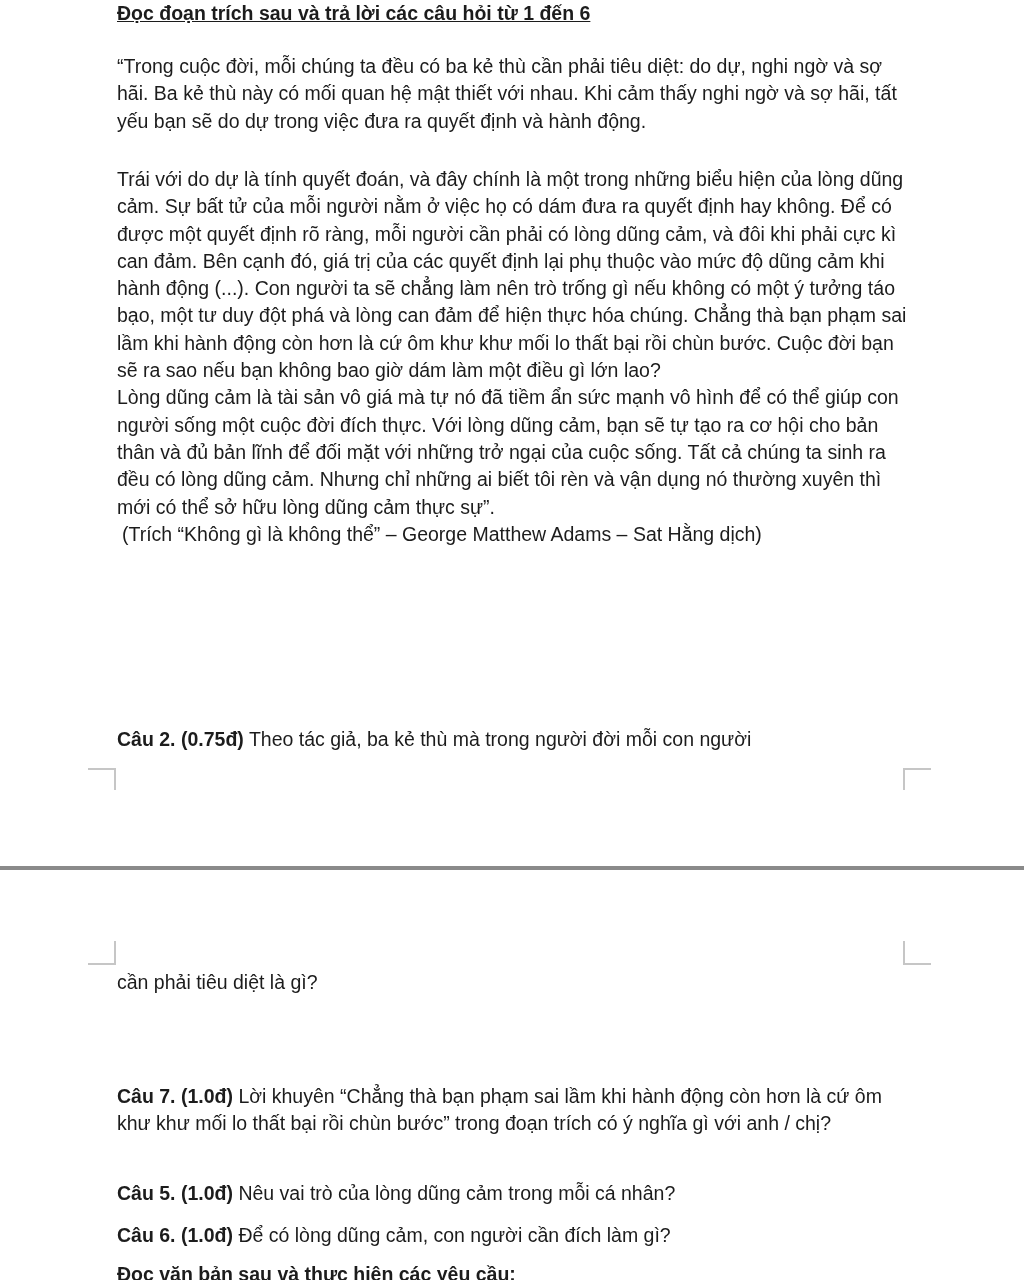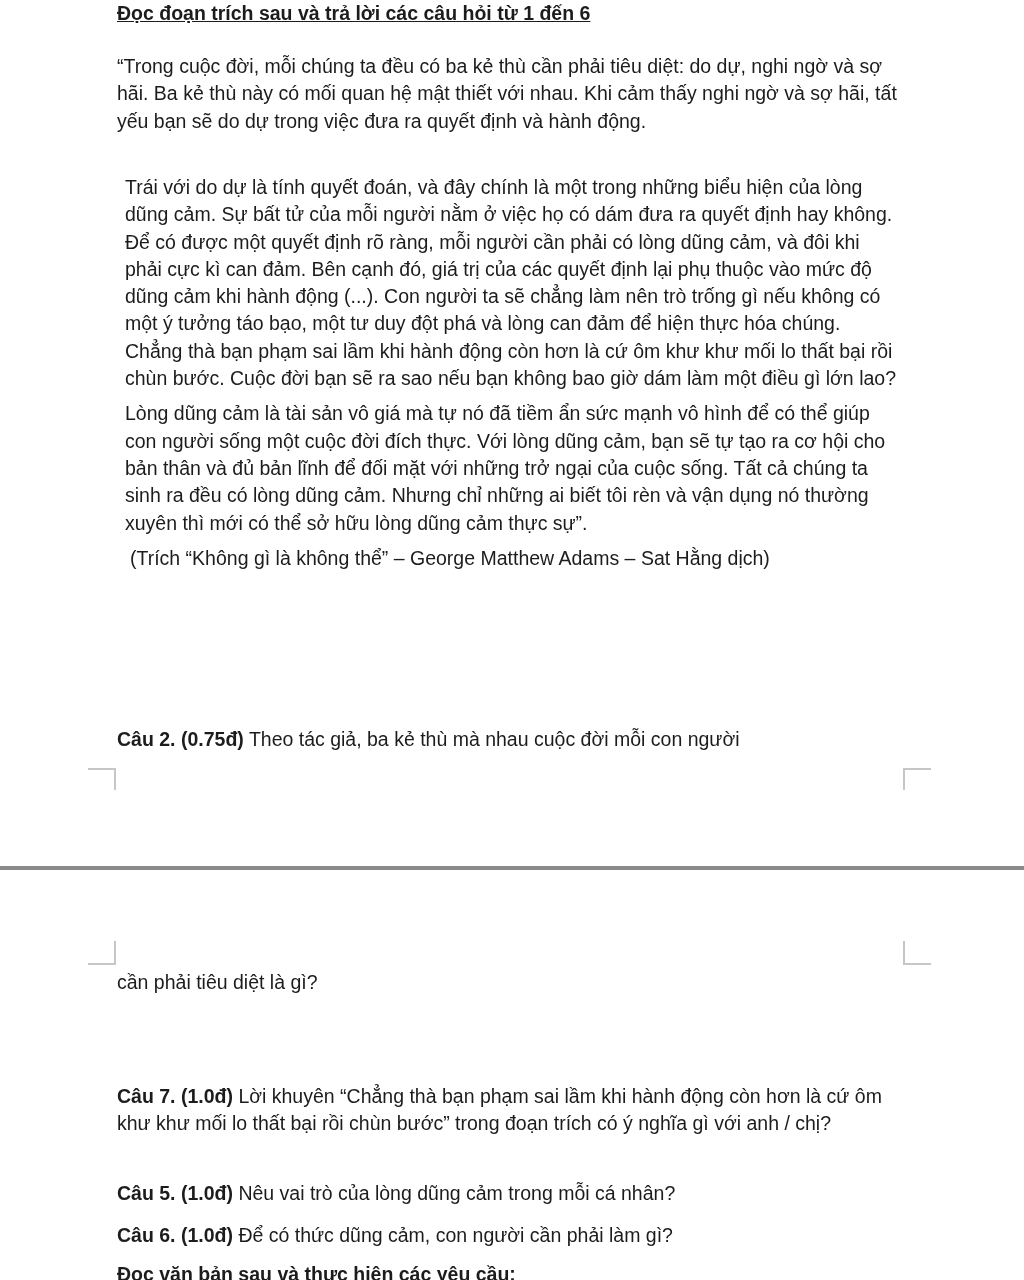--- a/index.html
+++ b/index.html
@@ -7,21 +7,21 @@
     width: 1024px; height: 1280px;
     background: #ffffff;
     color: #1c1c1c;
     font-family: "Liberation Sans", "DejaVu Sans", sans-serif;
     font-size: 19.5px;
     line-height: 27.3px;
   }
   .page { position: relative; width: 1024px; height: 1280px; overflow: hidden; }
   .tb { position: absolute; left: 117px; width: 792px; margin: 0; text-align: left; }
   .bold { font-weight: 700; text-decoration: underline; }
-  .p0 { margin: 8px; }
+  .p0 { margin: 0; }
   .citation { padding-left: 5px; }
 
   
   .corner { position: absolute; width: 26px; height: 20px; }
   .c-bl { left: 88px;  top: 768px; border-top: 2px solid #c6c6c6; border-right: 2px solid #c6c6c6; }
   .c-br { left: 903px; top: 768px; border-top: 2px solid #c6c6c6; border-left: 2px solid #c6c6c6; }
   .c-tl { left: 88px;  top: 941px; height: 22px; border-bottom: 2px solid #c6c6c6; border-right: 2px solid #c6c6c6; }
   .c-tr { left: 903px; top: 941px; height: 22px; border-bottom: 2px solid #c6c6c6; border-left: 2px solid #c6c6c6; }
 
   
@@ -38,21 +38,21 @@
 
   <div class="tb" style="top:166px">
     <p class="p0">Trái với do dự là tính quyết đoán, và đây chính là một trong những biểu hiện của lòng dũng cảm. Sự bất tử của mỗi người nằm ở việc họ có dám đưa ra quyết định hay không. Để có được một quyết định rõ ràng, mỗi người cần phải có lòng dũng cảm, và đôi khi phải cực kì can đảm. Bên cạnh đó, giá trị của các quyết định lại phụ thuộc vào mức độ dũng cảm khi hành động (...). Con người ta sẽ chẳng làm nên trò trống gì nếu không có một ý tưởng táo bạo, một tư duy đột phá và lòng can đảm để hiện thực hóa chúng. Chẳng thà bạn phạm sai lầm khi hành động còn hơn là cứ ôm khư khư mối lo thất bại rồi chùn bước. Cuộc đời bạn sẽ ra sao nếu bạn không bao giờ dám làm một điều gì lớn lao?</p>
     <p class="p0">Lòng dũng cảm là tài sản vô giá mà tự nó đã tiềm ẩn sức mạnh vô hình để có thể giúp con người sống một cuộc đời đích thực. Với lòng dũng cảm, bạn sẽ tự tạo ra cơ hội cho bản thân và đủ bản lĩnh để đối mặt với những trở ngại của cuộc sống. Tất cả chúng ta sinh ra đều có lòng dũng cảm. Nhưng chỉ những ai biết tôi rèn và vận dụng nó thường xuyên thì mới có thể sở hữu lòng dũng cảm thực sự”.</p>
     <p class="p0 citation">(Trích “Không gì là không thể” – George Matthew Adams – Sat Hằng dịch)</p>
   </div>
 
 
   <p class="tb" style="top:726px">
     <b>Câu 2. (0.75đ)</b>
-    <span>Theo tác giả, ba kẻ thù mà nhau cuộc đời mỗi con người</span>
+    <span>Theo tác giả, ba kẻ thù mà trong người đời mỗi con người</span>
   </p>
 
   <div class="corner c-bl"></div>
   <div class="corner c-br"></div>
   <div class="divider"></div>
   <div class="corner c-tl"></div>
   <div class="corner c-tr"></div>
 
   <p class="tb" style="top:969px">cần phải tiêu diệt là gì?</p>
 
@@ -62,18 +62,18 @@
     <span>Lời khuyên “Chẳng thà bạn phạm sai lầm khi hành động còn hơn là cứ ôm khư khư mối lo thất bại rồi chùn bước” trong đoạn trích có ý nghĩa gì với anh / chị?</span>
   </p>
 
   <p class="tb" style="top:1180px">
     <b>Câu 5. (1.0đ)</b>
     <span>Nêu vai trò của lòng dũng cảm trong mỗi cá nhân?</span>
   </p>
 
   <p class="tb" style="top:1222px">
     <b>Câu 6. (1.0đ)</b>
-    <span>Để có thức dũng cảm, con người cần phải làm gì?</span>
+    <span>Để có lòng dũng cảm, con người cần đích làm gì?</span>
   </p>
 
   <p class="tb bold" style="top:1261px">Đọc văn bản sau và thực hiện các yêu cầu:</p>
 
 </div>
 
 </body></html>

